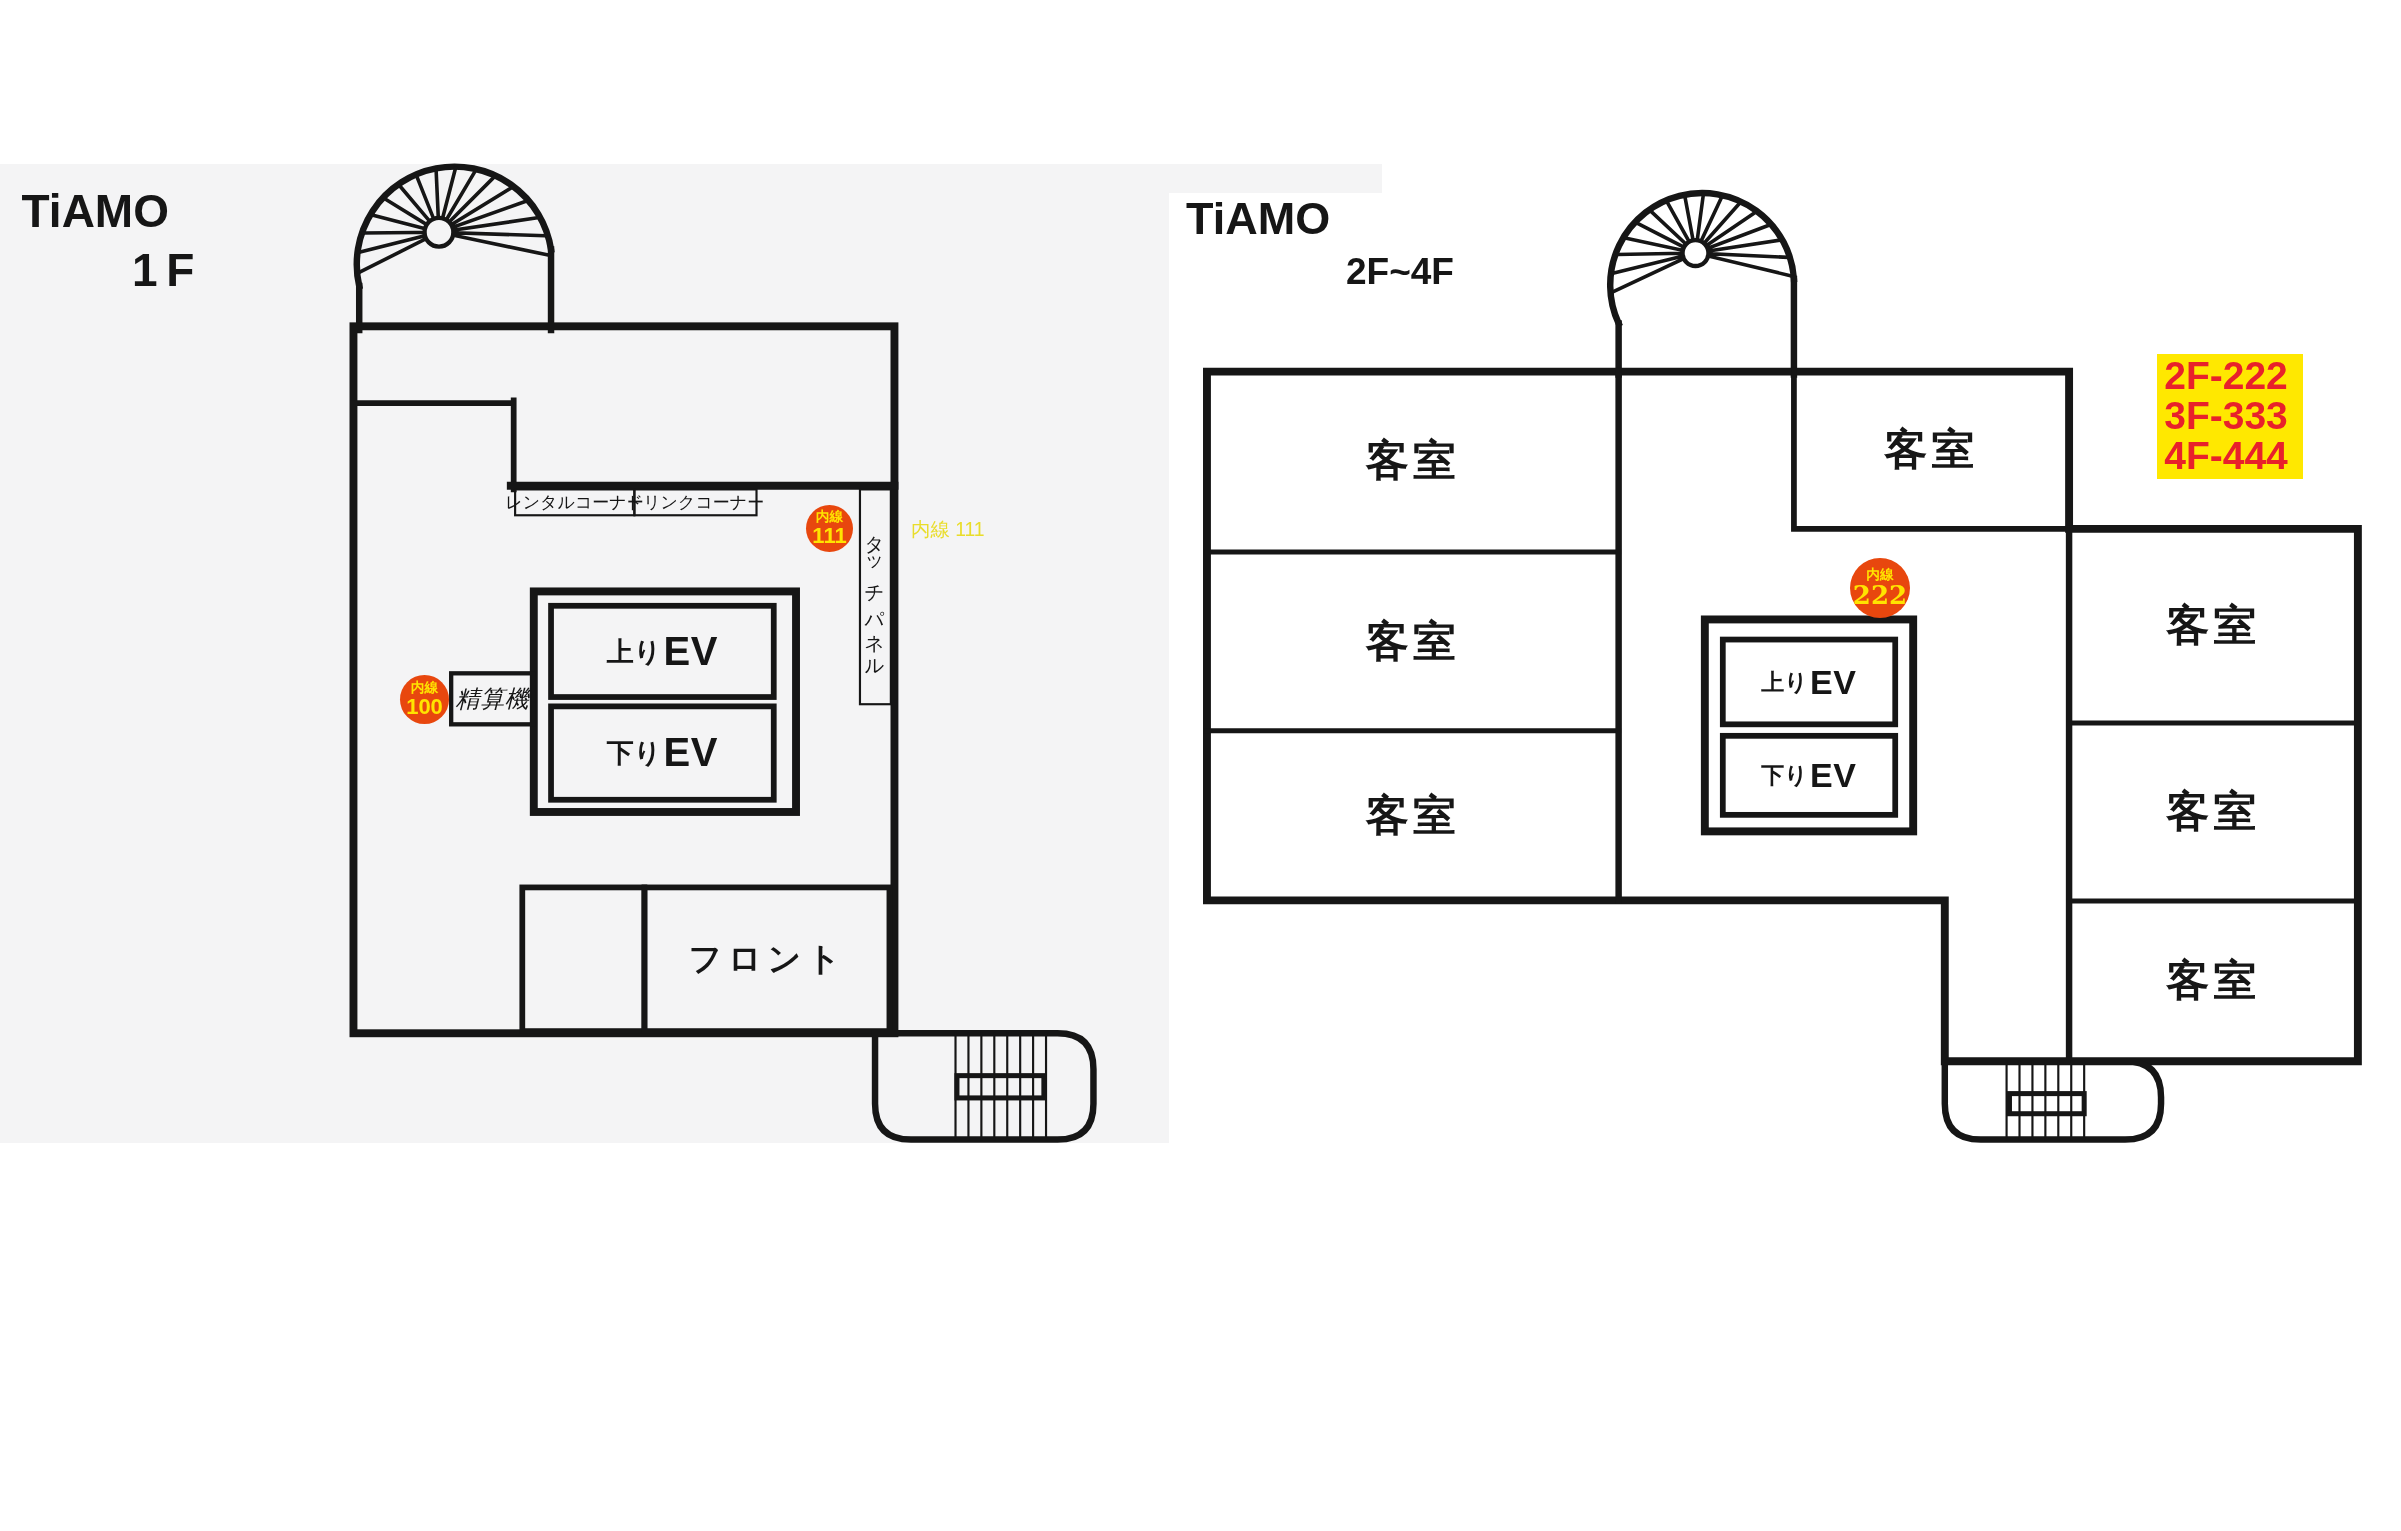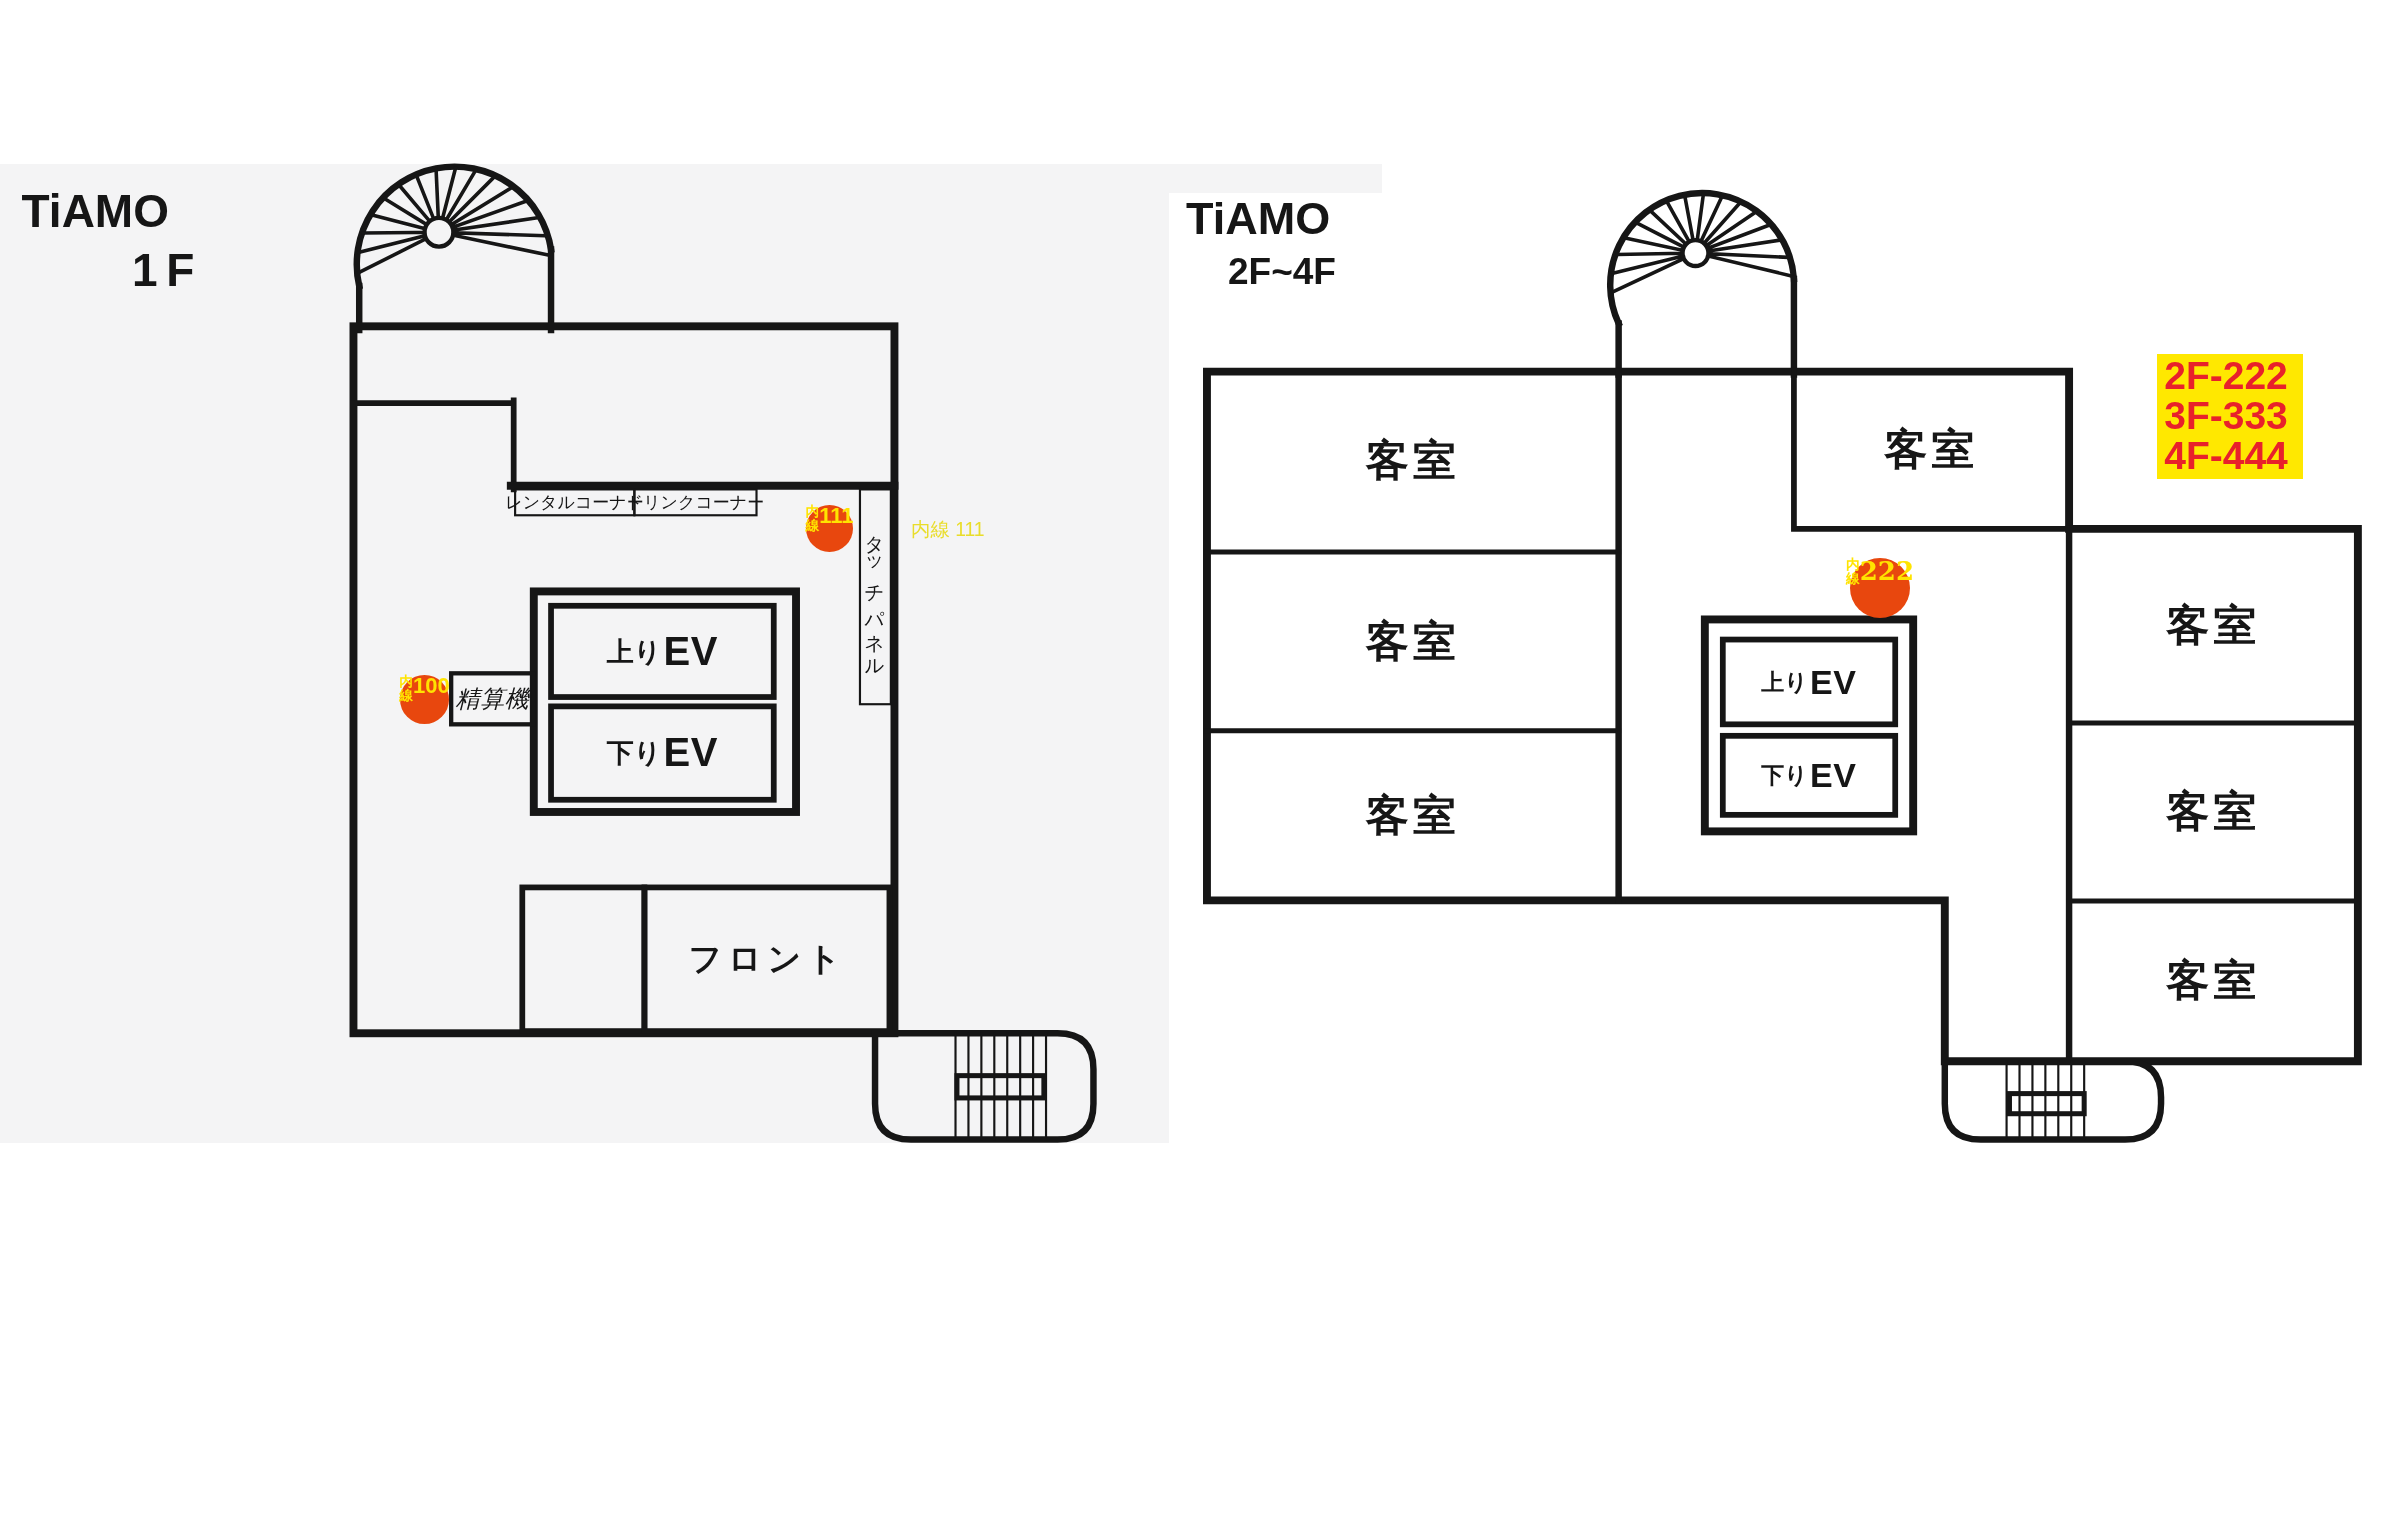--- a/index.html
+++ b/index.html
@@ -20,21 +20,21 @@
   .small-box-label{font-size:17px;white-space:nowrap;}
   .vertical-label{
     writing-mode:vertical-rl;text-orientation:upright;
     font-size:19.4px;letter-spacing:2.9px;
     display:flex;align-items:center;justify-content:center;
   }
   .badge{
     border-radius:50%;
     background:var(--badge-bg);
     color:var(--badge-text);
-    display:flex;flex-direction:row;align-items:flex-start;justify-content:center;
+    display:flex;flex-direction:column;align-items:center;justify-content:center;
     font-weight:bold;z-index:5;
   }
   .badge .badge-label{font-size:13.7px;line-height:14.4px;}
   .badge .badge-number{font-size:22px;line-height:22px;}
   .badge .badge-number.serif{font-family:"DejaVu Serif",serif;font-size:26px;line-height:26px;font-weight:bold;}
   .ev-cell{display:flex;align-items:center;justify-content:center;gap:2px;font-weight:bold;}
   .ev-prefix-lg{font-size:27px;}
   .ev-word-lg{font-size:40px;letter-spacing:0.7px;}
   .ev-prefix-sm{font-size:23px;}
   .ev-word-sm{font-size:34px;letter-spacing:0.7px;}
@@ -152,21 +152,21 @@
   <div class="abs badge" style="left:400px;top:675px;width:49px;height:49px;">
     <span class="badge-label">内線</span>
     <span class="badge-number">100</span>
   </div>
 
   <div class="abs center payment-label" style="left:451px;top:673px;width:83px;height:51px;">精算機</div>
 
   <div class="abs center front-label" style="left:645px;top:887px;width:245px;height:144px;">フロント</div>
 
   <div class="abs title" style="left:1186px;top:193px;font-size:45px;">TiAMO</div>
-  <div class="abs title" style="left:1228px;top:251px;font-size:37px;">2F~4F</div>
+  <div class="abs title" style="left:1346px;top:251px;font-size:37px;">2F~4F</div>
 
   <div class="abs center room-label" style="left:1207px;top:371px;width:412px;height:180px;">客室</div>
   <div class="abs center room-label" style="left:1207px;top:552px;width:412px;height:179px;">客室</div>
   <div class="abs center room-label" style="left:1207px;top:731px;width:412px;height:170px;">客室</div>
   <div class="abs center room-label" style="left:1794px;top:371px;width:275px;height:157px;">客室</div>
   <div class="abs center room-label" style="left:2069px;top:529px;width:289px;height:194px;">客室</div>
   <div class="abs center room-label" style="left:2069px;top:723px;width:289px;height:178px;">客室</div>
   <div class="abs center room-label" style="left:2069px;top:901px;width:289px;height:160px;">客室</div>
 
   <div class="abs badge" style="left:1850px;top:558px;width:60px;height:60px;">

